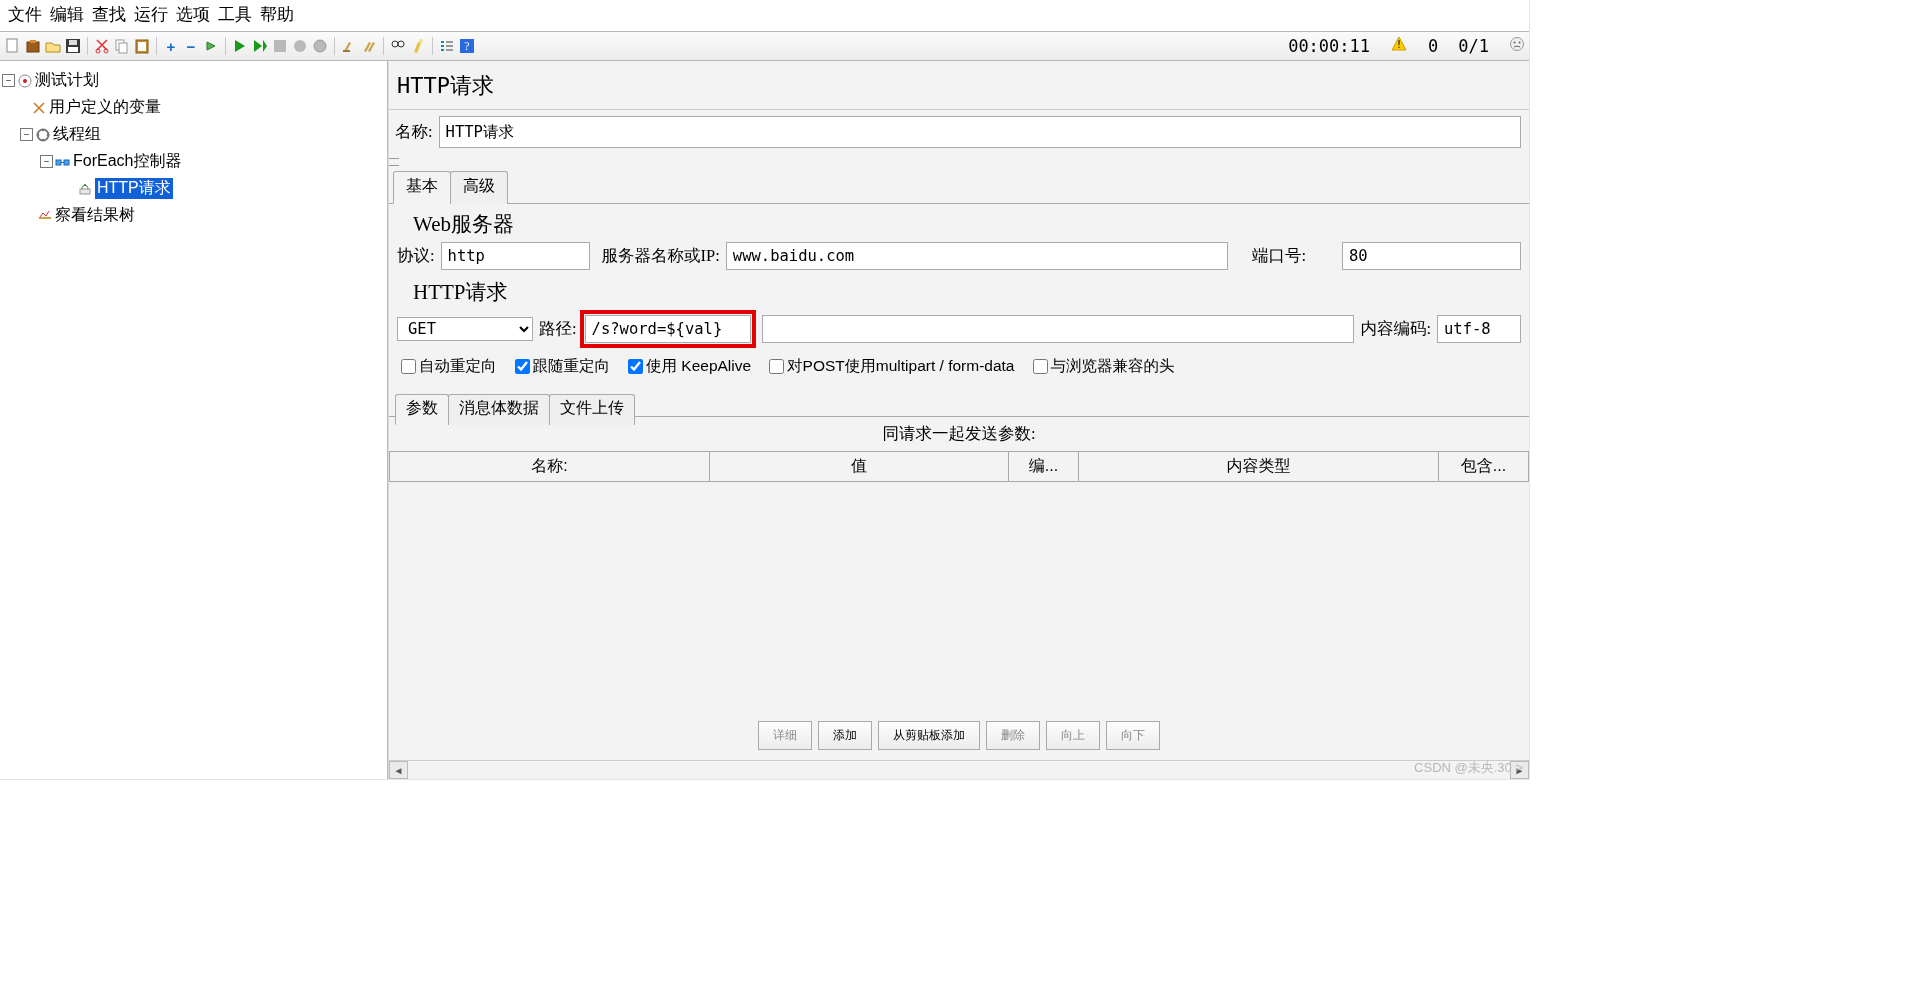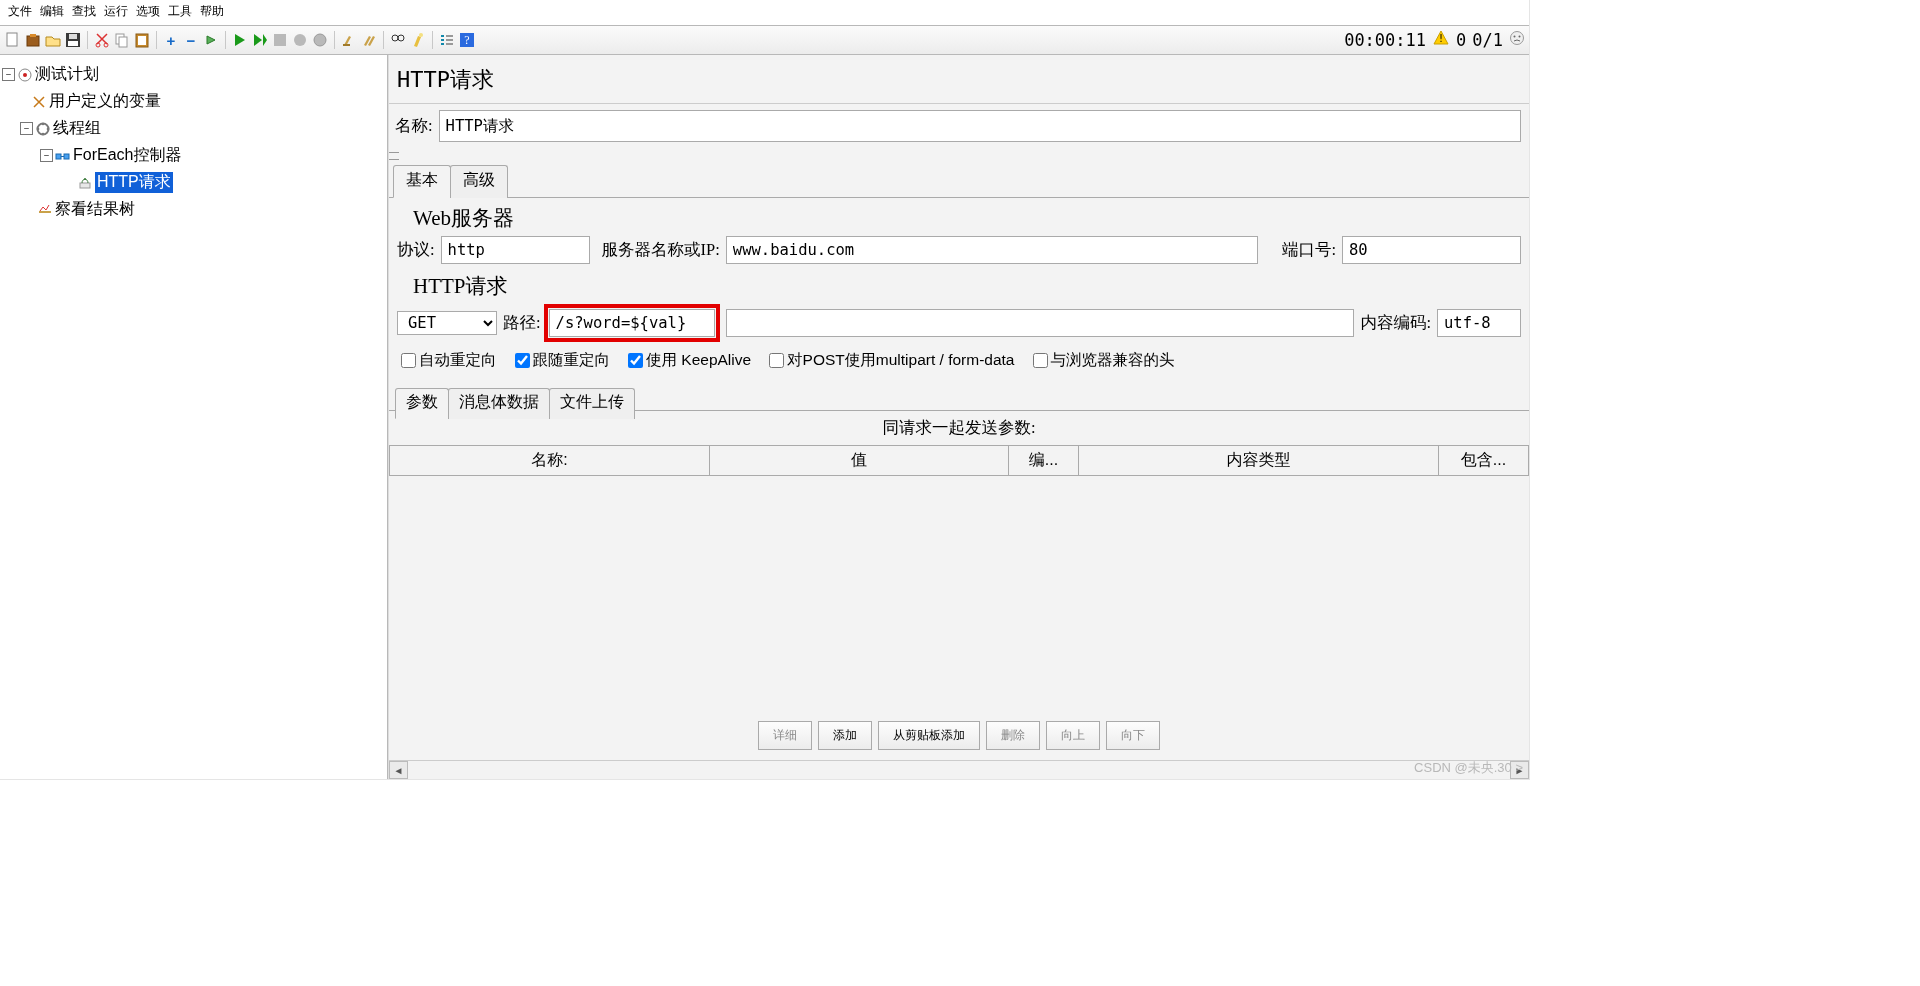--- a/index.html
+++ b/index.html
@@ -19,21 +19,21 @@
     flex-direction: column;
     border-right: 1px solid #e5e5e5;
     border-bottom: 1px solid #e5e5e5;
     position: relative;
   }
   
   .menubar {
     display: flex;
     gap: 0;
     padding: 2px 4px 4px 4px;
-    font-size: 12px;
+    font-size: 17px;
   }
   .menubar .mitem { padding: 1px 4px; }
   
   .toolbar {
     display: flex;
     align-items: center;
     padding: 2px 4px;
     border-top: 1px solid #b8b8b8;
     border-bottom: 1px solid #b8b8b8;
     background: linear-gradient(#fbfbfb,#ececec);
@@ -47,21 +47,21 @@
   }
   .tb-sep {
     width: 1px; height: 18px;
     background: #c8c8c8;
     margin: 0 3px;
   }
   .toolbar-right {
     margin-left: auto;
     display: flex;
     align-items: center;
-    gap: 6px;
+    gap: 20px;
     font-family: monospace;
     font-size: 17px;
   }
   
   .body {
     flex: 1;
     display: flex;
     min-height: 0;
   }
   .tree-pane {
@@ -505,26 +505,26 @@
         <div class="tab">高级</div>
       </div>
 
       <div class="section-label field-label">Web服务器</div>
       <div class="row">
         <span class="field-label">协议:</span>
         <input class="txt" style="width: 135px;" value="http">
         <span class="field-label" style="margin-left:6px">服务器名称或IP:</span>
         <input class="txt" style="flex: 1 1 0%;" value="www.baidu.com">
         <span class="field-label" style="margin-left:18px">端口号:</span>
-        <input class="txt" style="width: 165px;" value="80">
+        <input class="txt" style="width: 165px; margin-left: 30px;" value="80">
       </div>
 
       <div class="section-label field-label">HTTP请求</div>
       <div class="row">
-        <select class="txt" style="width:100px">
+        <select class="txt" style="width:136px">
           <option>GET</option>
         </select>
         <span class="field-label">路径:</span>
         <span class="highlight-box">
           <input class="txt" style="width: 152px; border: 1px solid rgb(170, 170, 170);" value="/s?word=${val}">
         </span>
         <input class="txt" style="flex: 1 1 0%;" value="">
         <span class="field-label">内容编码:</span>
         <input class="txt" style="width: 70px;" value="utf-8">
       </div>

